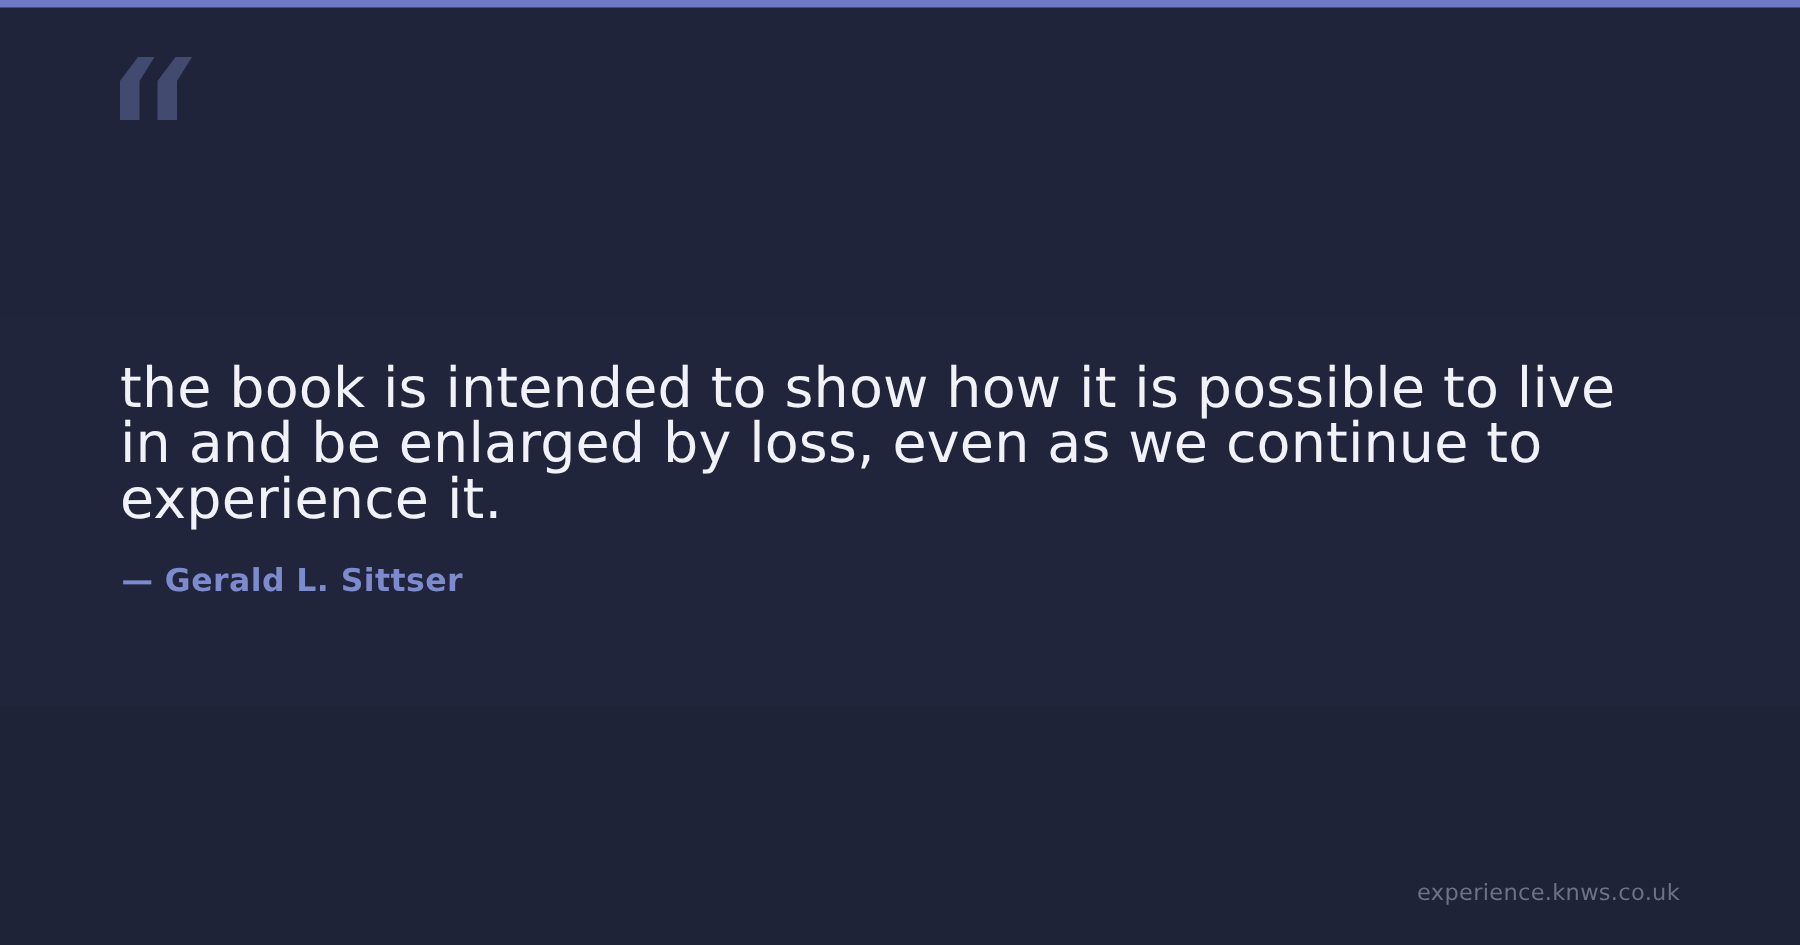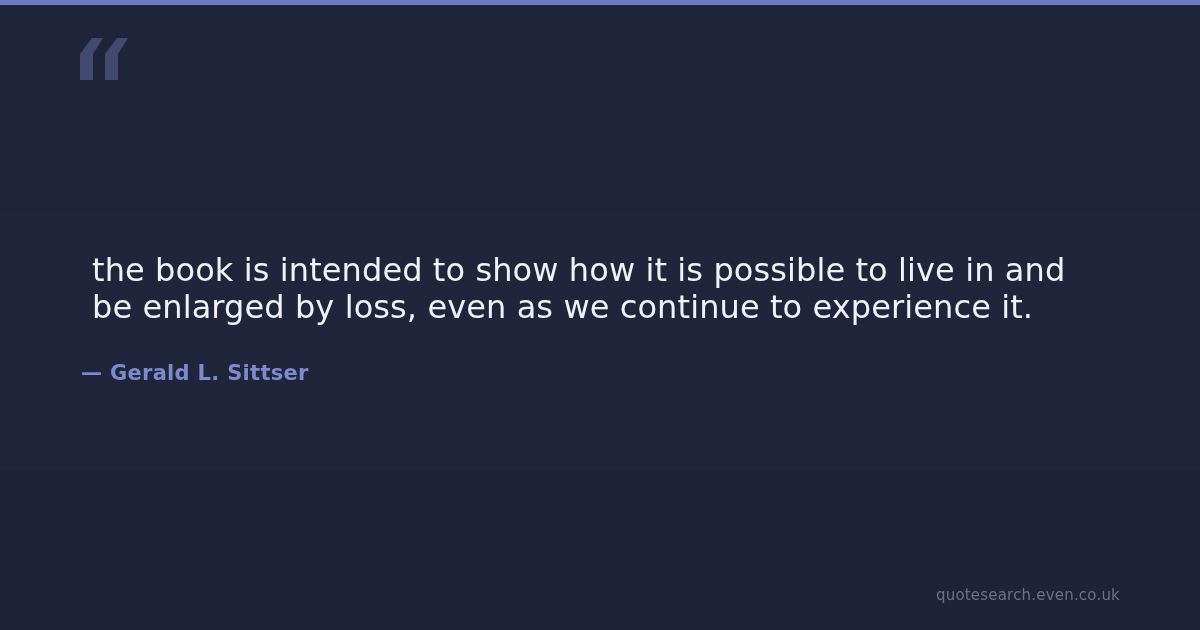--- a/index.html
+++ b/index.html
@@ -69,23 +69,23 @@
   }
 
   .quote-body {
     position: absolute;
     left: 80px;
     top: 240px;
     width: 1040px;
   }
 
   .quote-text {
-    margin: 12px;
+    margin: 0;
     color: #f0f2f8;
-    font-size: 32px;
+    font-size: 37px;
     line-height: 37px;
     font-weight: 400;
     letter-spacing: 0.1px;
     white-space: pre-wrap;
   }
 
   .attribution {
     margin: 1px;
     padding-top: 22px;
     color: #7d8ace;
@@ -121,15 +121,15 @@
       <path d="M10 42 L0 42 L0 16 L12 0 L23 0 L13 16 L13 42 Z" fill="#434a70"></path>
       <path d="M35 42 L25 42 L25 16 L37 0 L48 0 L38 16 L38 42 Z" fill="#434a70"></path>
     </svg>
   </div>
 
   <div class="quote-body">
     <p class="quote-text">the book is intended to show how it is possible to live in and be enlarged by loss, even as we continue to experience it.</p>
     <p class="attribution">— Gerald L. Sittser</p>
   </div>
 
-  <div class="watermark">quotesearch.even.co.uk</div>
+  <div class="watermark">experience.knws.co.uk</div>
 
 </div>
 
 </body></html>

